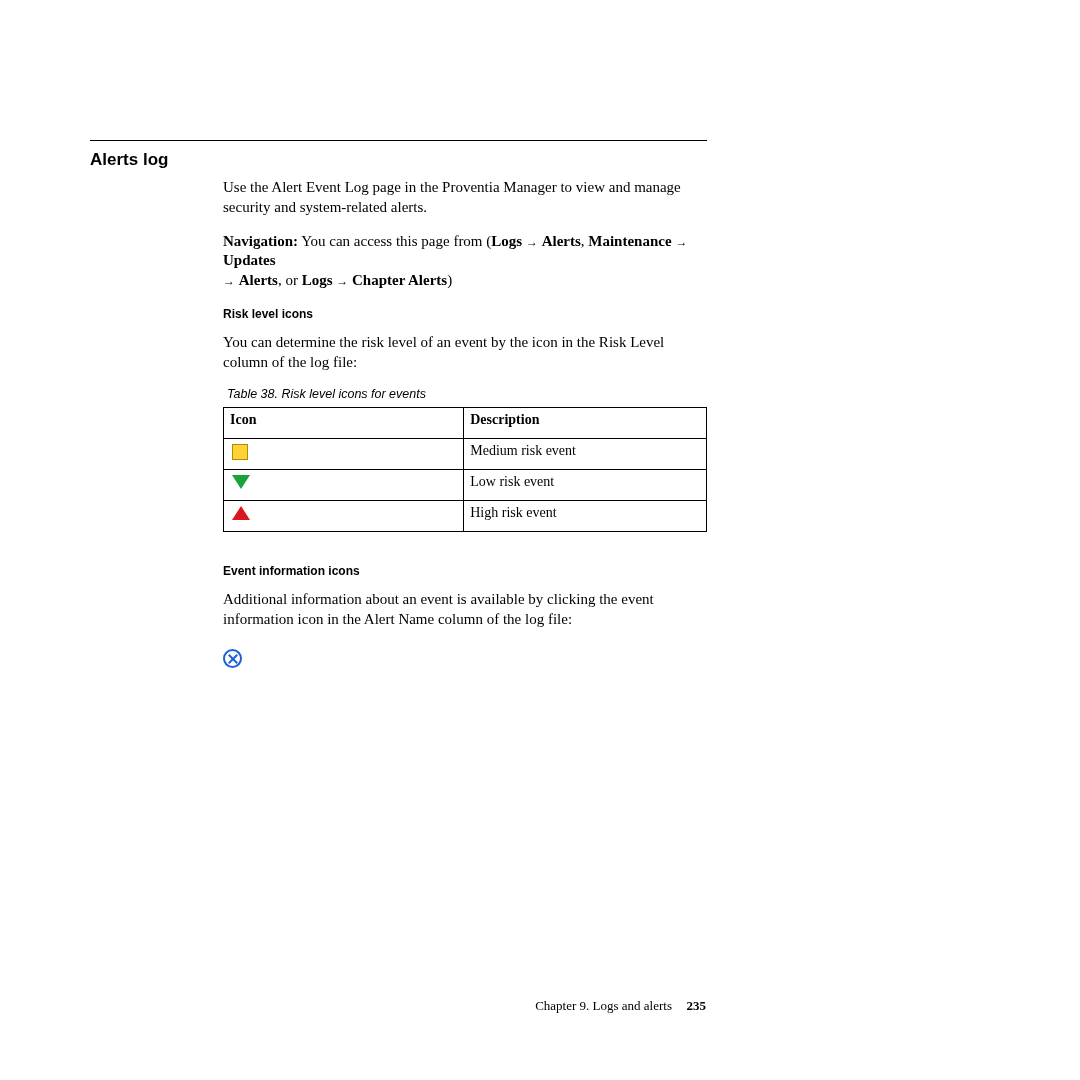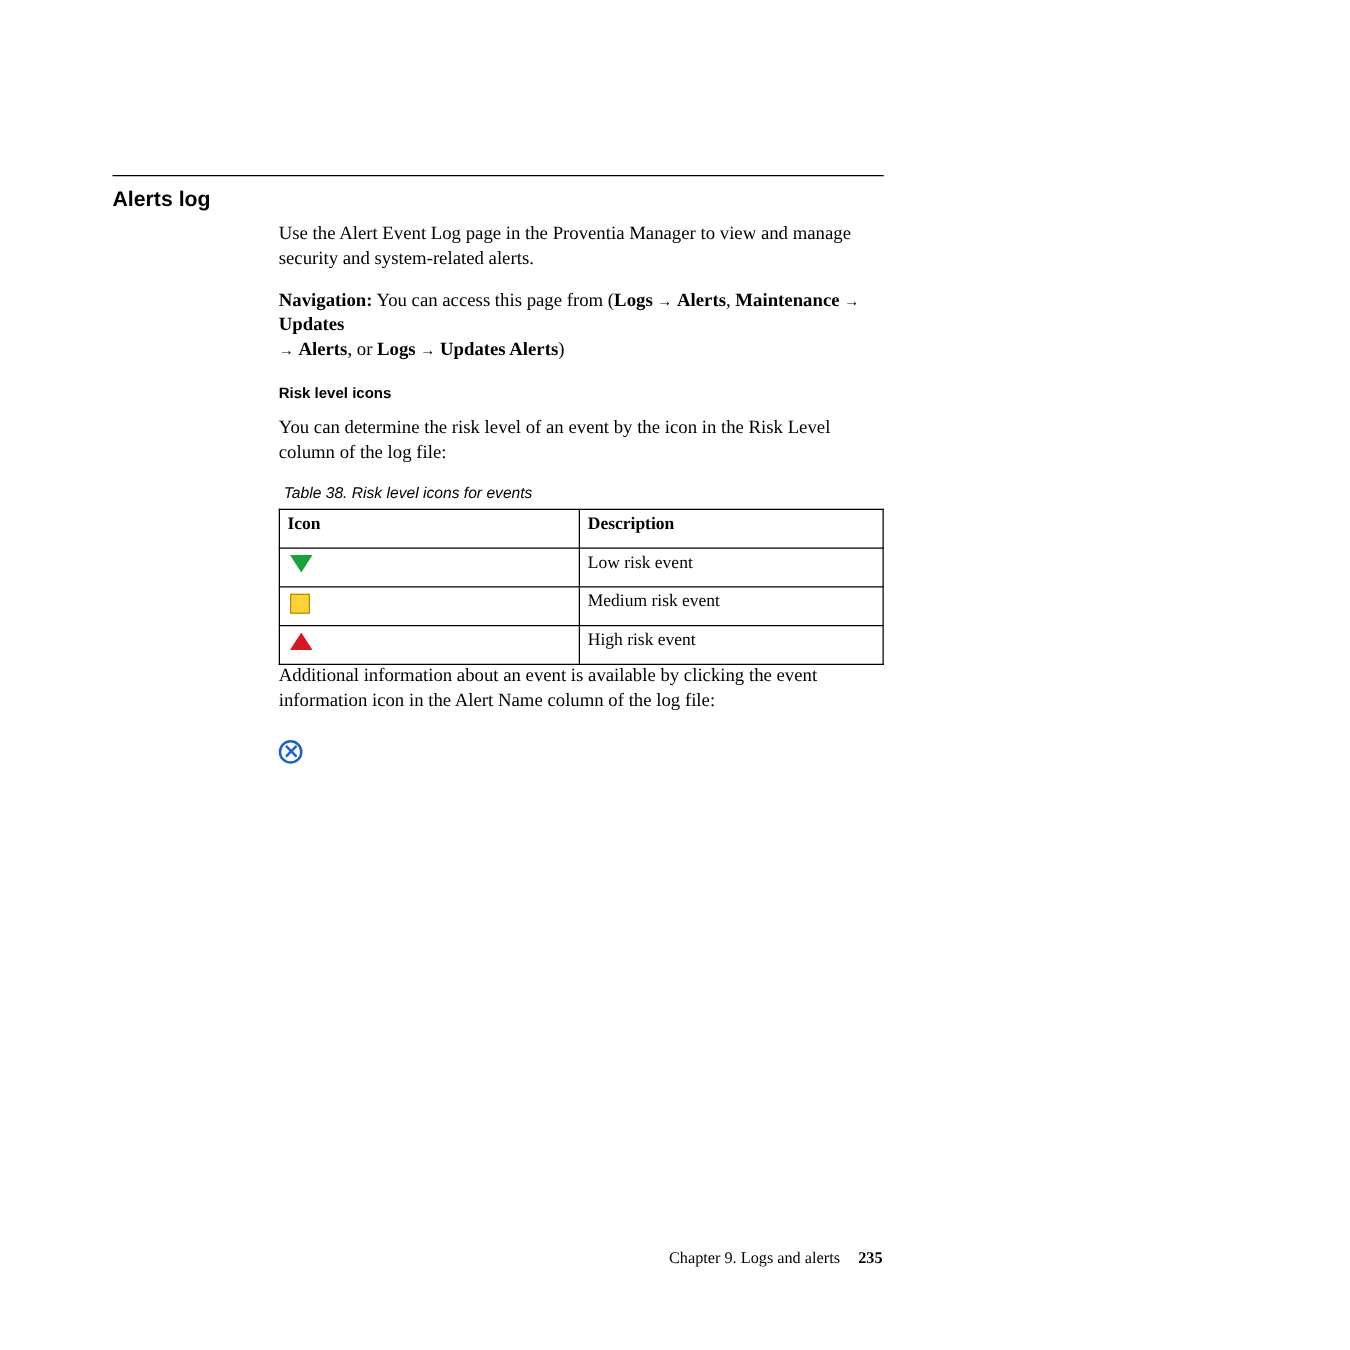--- a/index.html
+++ b/index.html
@@ -146,56 +146,57 @@
     <p class="nav-para">
       <b>Navigation:</b><span> You can access this page from (</span><b>Logs</b>
       <span class="arrow">→</span>
       <b>Alerts</b><span>, </span><b>Maintenance</b>
       <span class="arrow">→</span>
       <b>Updates</b>
       <br>
       <span class="arrow">→</span>
       <b>Alerts</b><span>, or </span><b>Logs</b>
       <span class="arrow">→</span>
-      <b>Updates Alerts</b><span>)</span>
+      <b>Chapter Alerts</b><span>)</span>
     </p>
 
     <div class="h2">Risk level icons</div>
 
     <p class="para">You can determine the risk level of an event by the icon in the Risk Level column of the log file:</p>
 
     <div class="caption">Table 38. Risk level icons for events</div>
 
     <table class="risk">
       <tbody>
           <tr>
         <th class="icon-cell">Icon</th>
         <th class="desc-cell">Description</th>
       </tr>
       <tr>
         <td class="icon-cell">
+          <span class="sq"></span>
+        </td>
+        <td class="desc-cell">Medium risk event</td>
+      </tr>
+      <tr>
+        <td class="icon-cell">
           <span class="tri-down"></span>
         </td>
         <td class="desc-cell">Low risk event</td>
-      </tr>
-      <tr>
-        <td class="icon-cell">
-          <span class="sq"></span>
-        </td>
-        <td class="desc-cell">Medium risk event</td>
       </tr>
       <tr>
         <td class="icon-cell">
           <span class="tri-up"></span>
         </td>
         <td class="desc-cell">High risk event</td>
       </tr>
     </tbody>
       </table>
 
+    <div class="h2" style="margin-top:32px;">Event information icons</div>
 
     <p class="para">Additional information about an event is available by clicking the event information icon in the Alert Name column of the log file:</p>
 
     <span class="info-icon"></span>
 
   </div>
 
   <div class="footer">
     <span class="chap">Chapter 9. Logs and alerts</span>
     <span class="pnum">235</span>

